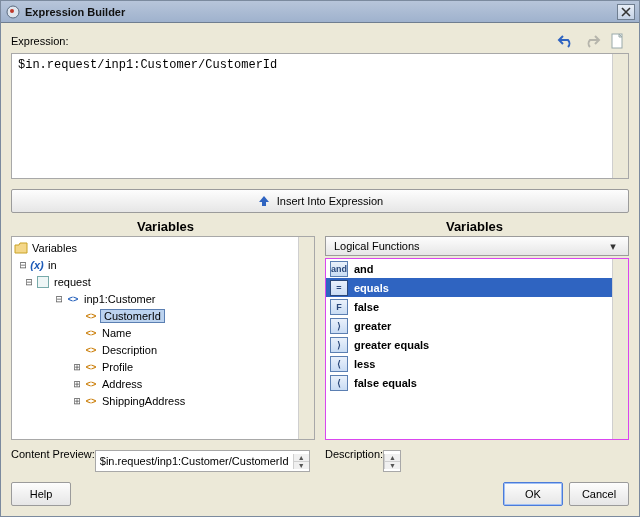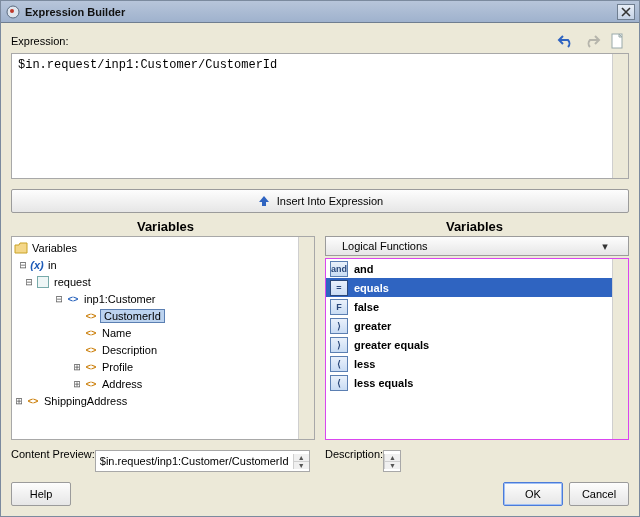--- a/index.html
+++ b/index.html
@@ -34,21 +34,21 @@
   .folder-icon { color:#c9a227; }
   .var-icon { color:#1e5bb8; font-style:italic; font-weight:bold; font-size:11px; }
   .var-icon::before { content:"(x)"; }
   .req-icon { border:1px solid #7aa; width:12px; height:12px; background:#eef6f6; }
   .elem-icon { color:#1e5bb8; font-weight:bold; font-size:9px; }
   .elem-icon::before { content:"<>"; }
   .orange-elem { color:#c97a00; font-weight:bold; font-size:9px; }
   .orange-elem::before { content:"<>"; }
   .node-label { padding:0 2px; }
   .node-label.sel { background:#bcd3ef; border:1px solid #5b7fb2; padding:0 3px; }
-  .dropdown { height:20px; border:1px solid #9b9b9b; background:linear-gradient(to bottom,#fdfdfd,#e6e6e6); display:flex; align-items:center; padding:0 16px; cursor:pointer; margin-bottom:2px; }
+  .dropdown { height:20px; border:1px solid #9b9b9b; background:linear-gradient(to bottom,#fdfdfd,#e6e6e6); display:flex; align-items:center; padding:0 8px; cursor:pointer; margin-bottom:2px; }
   .dropdown .dd-label { flex:1; }
   .dropdown .dd-arrow { width:14px; text-align:center; color:#333; }
   .func-list { flex:1; border:1px solid #d946ef; background:#fff; overflow:hidden; display:flex; }
   .func-list-inner { flex:1; overflow:hidden; }
   .func-item { display:flex; align-items:center; height:19px; padding:0 4px; cursor:pointer; }
   .func-item .fic { width:18px; height:16px; border:1px solid #5b7fb2; background:linear-gradient(to bottom,#eaf1fb,#c9dcf4); display:inline-flex; align-items:center; justify-content:center; font-size:9px; font-weight:bold; color:#2a487a; margin-right:6px; }
   .func-item.sel { background:#2f64c1; color:#fff; }
   .func-item.sel .fic { border-color:#2a487a; }
   .func-item .fname { font-weight:bold; }
   .bottom-row { display:flex; gap:10px; margin-top:8px; }
@@ -177,21 +177,21 @@
             <div class="node" style="padding-left:58px">
               <span class="tw plus"></span>
               <span class="node-icon orange-elem"></span>
               <span class="node-label">Profile</span>
             </div>
             <div class="node" style="padding-left:58px">
               <span class="tw plus"></span>
               <span class="node-icon orange-elem"></span>
               <span class="node-label">Address</span>
             </div>
-            <div class="node" style="">
+            <div class="node" style="padding-left:58px">
               <span class="tw plus"></span>
               <span class="node-icon orange-elem"></span>
               <span class="node-label">ShippingAddress</span>
             </div>
           </div>
           <div class="fake-scroll"></div>
         </div>
       </div>
 
       <div class="pane">
@@ -220,21 +220,21 @@
               <div class="func-item">
                 <span class="fic">⟩</span>
                 <span class="fname">greater equals</span>
               </div>
               <div class="func-item">
                 <span class="fic">⟨</span>
                 <span class="fname">less</span>
               </div>
               <div class="func-item">
                 <span class="fic">⟨</span>
-                <span class="fname">less equals</span>
+                <span class="fname">false equals</span>
               </div>
             </div>
           <div class="fake-scroll"></div>
         </div>
       </div>
 
     </div>
 
     <div class="bottom-row">
       <div class="bottom-col">

